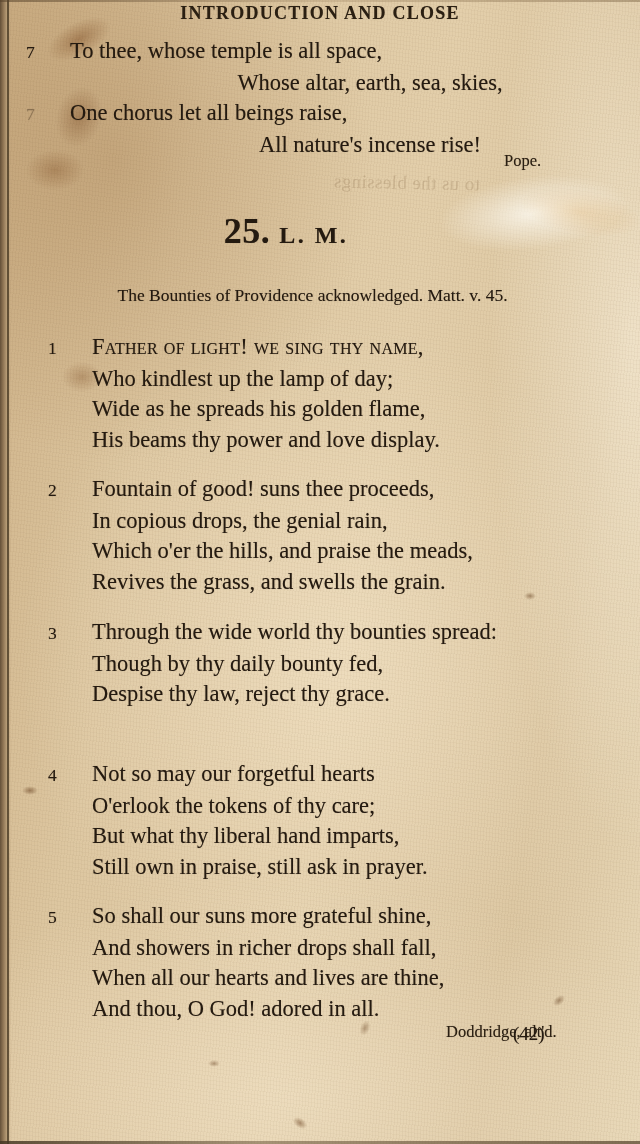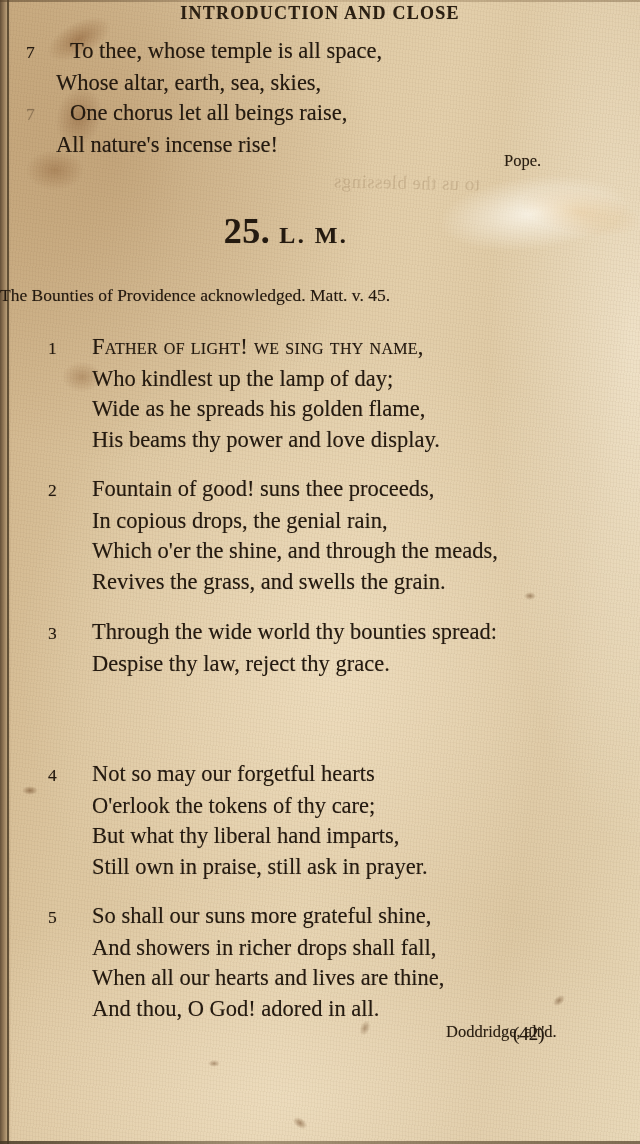--- a/index.html
+++ b/index.html
@@ -118,21 +118,21 @@
     display: inline-block;
     width: 22px;
     font-size: 17.5px;
     text-align: left;
     vertical-align: baseline;
   }
   .line .num.blank { color: transparent; }
 
   
   .alt .line { padding-left: 70px; text-indent: -22px; }
-  .alt .line.short { padding-left: 56px; text-indent: 0; }
+  .alt .line.short { padding-left: 100px; text-indent: 0; text-align: center; }
 
   
   .block .line { padding-left: 92px; text-indent: -22px; }
   .block .line.cont { text-indent: 0; padding-left: 92px; }
 
   .attribution {
     position: absolute;
     font-size: 16.5px;
     color: #2a1f12;
     white-space: nowrap;
@@ -154,21 +154,21 @@
     font-size: 24px;
     font-weight: 700;
     letter-spacing: 2.5px;
     margin-left: 9px;
     vertical-align: baseline;
   }
 
   .subtitle {
     position: absolute;
     left: 0; width: 625px;
-    text-align: left;
+    text-align: center;
     font-size: 17.5px;
     white-space: nowrap;
     color: #241a10;
   }
 
   .smallcaps { font-variant: small-caps; letter-spacing: 0.3px; }
 
   .page-number {
     position: absolute;
     font-size: 19px;
@@ -231,26 +231,27 @@
     <div class="stanza block" style="top:332px;">
       <div class="line"><span class="num">1</span><span class="smallcaps">Father of light! we sing thy name,</span></div>
       <div class="line cont"><span>Who kindlest up the lamp of day;</span></div>
       <div class="line cont"><span>Wide as he spreads his golden flame,</span></div>
       <div class="line cont"><span>His beams thy power and love display.</span></div>
     </div>
 
     <div class="stanza block" style="top:474px;">
       <div class="line"><span class="num">2</span><span>Fountain of good! suns thee proceeds,</span></div>
       <div class="line cont"><span>In copious drops, the genial rain,</span></div>
-      <div class="line cont"><span>Which o'er the shine, and through the meads,</span></div>
+      <div class="line cont"><span>Which o'er the hills, and praise the meads,</span></div>
       <div class="line cont"><span>Revives the grass, and swells the grain.</span></div>
     </div>
 
     <div class="stanza block" style="top:617px;">
       <div class="line"><span class="num">3</span><span>Through the wide world thy bounties spread:</span></div>
+      <div class="line cont"><span>Though by thy daily bounty fed,</span></div>
       <div class="line cont"><span>Despise thy law, reject thy grace.</span></div>
     </div>
 
     <div class="stanza block" style="top:759px;">
       <div class="line"><span class="num">4</span><span>Not so may our forgetful hearts</span></div>
       <div class="line cont"><span>O'erlook the tokens of thy care;</span></div>
       <div class="line cont"><span>But what thy liberal hand imparts,</span></div>
       <div class="line cont"><span>Still own in praise, still ask in prayer.</span></div>
     </div>
 

